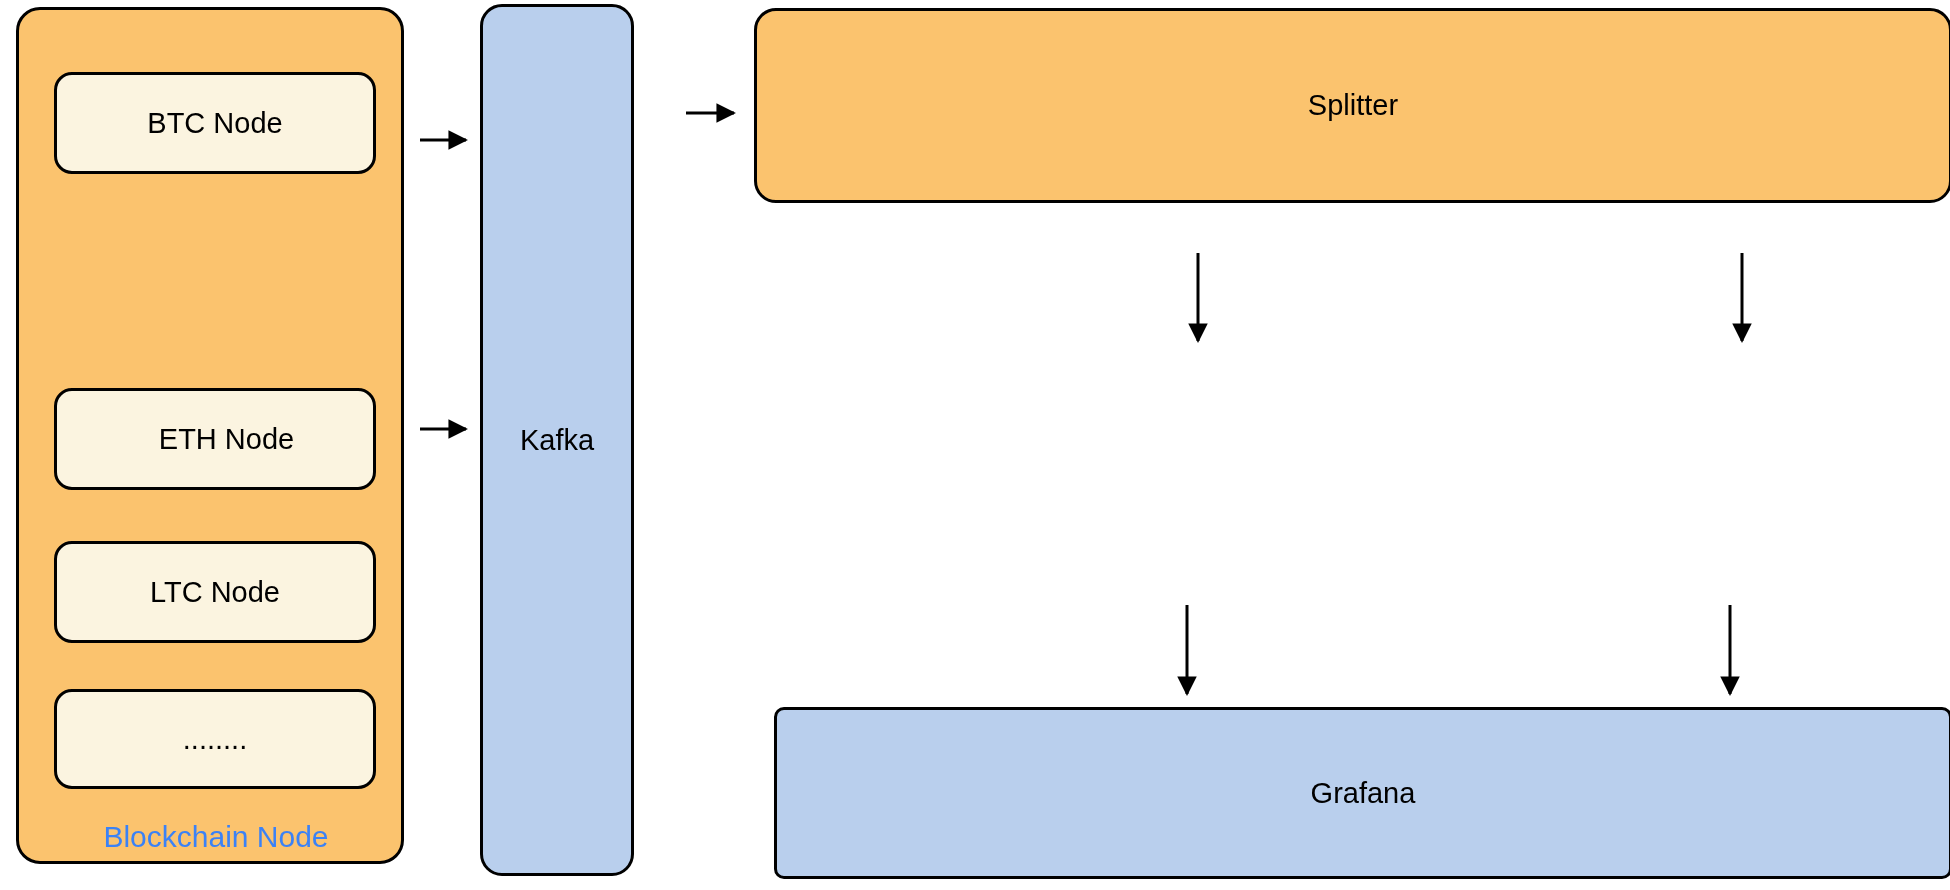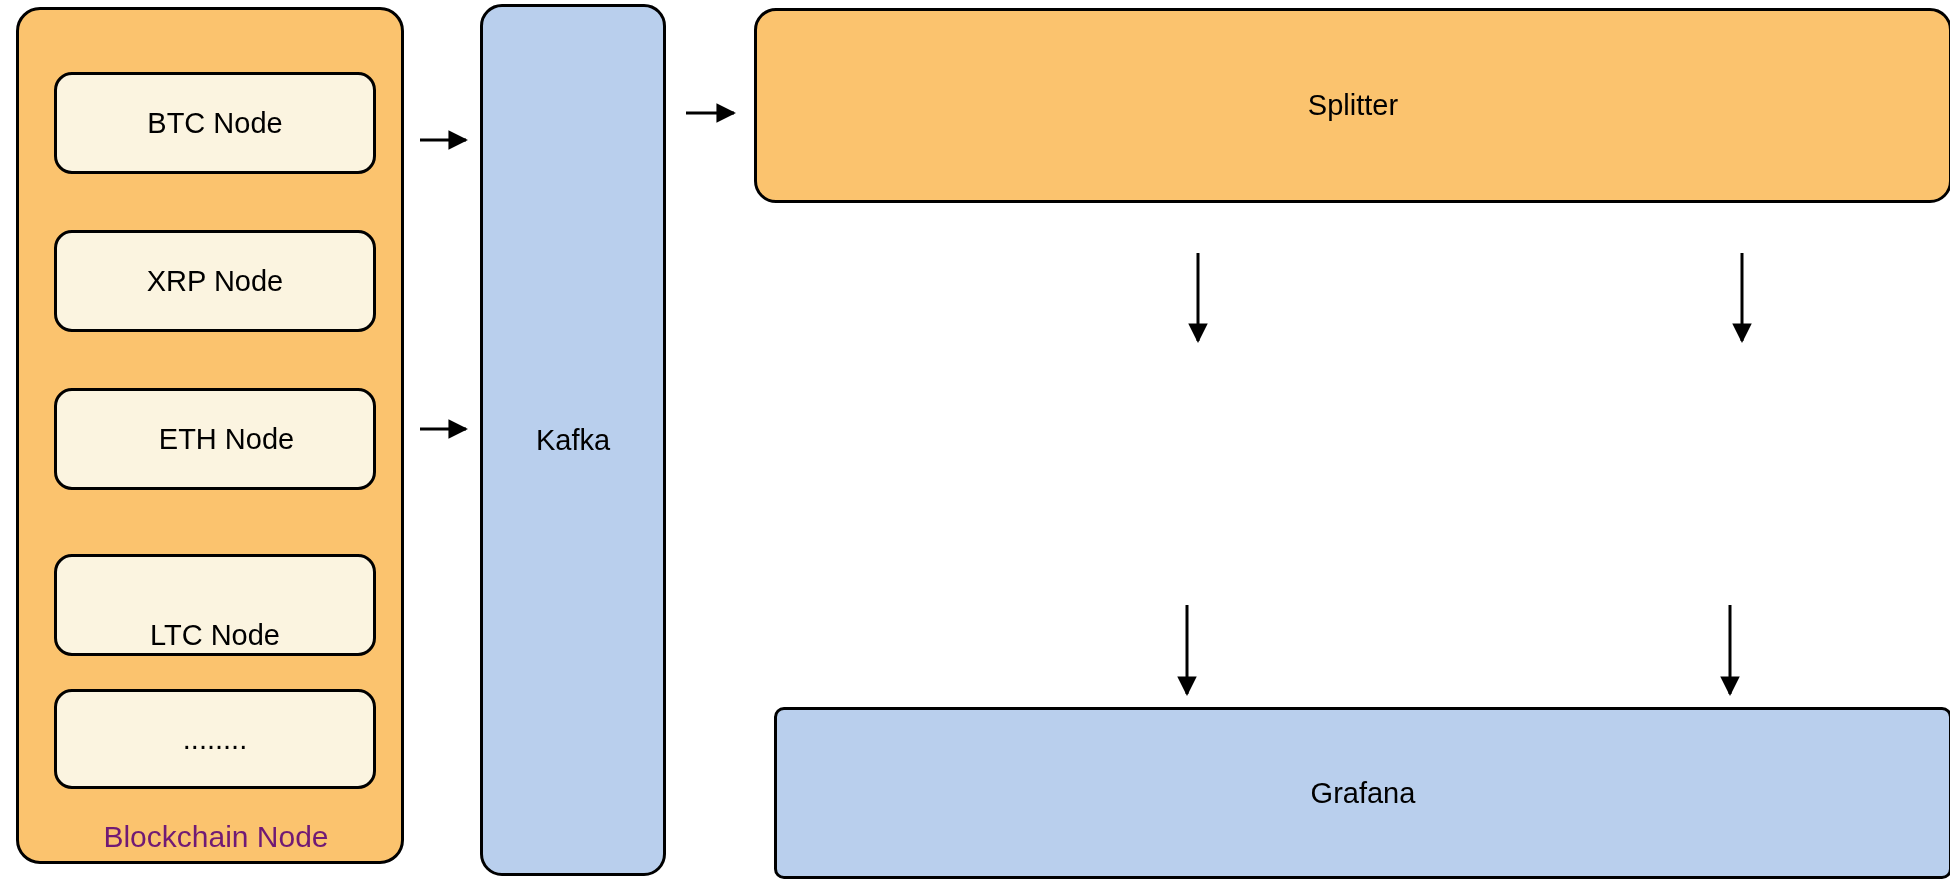--- a/index.html
+++ b/index.html
@@ -41,35 +41,35 @@
     left: 35px;
     width: 322px;
     height: 102px;
     background: #FBF4E0;
     border-radius: 18px;
     border-width: 3px;
   }
   .node-btc  { top: 62px;  }
   .node-xrp  { top: 220px; }
   .node-eth  { top: 378px; padding-left: 23px; }
-  .node-ltc  { top: 544px; align-items: flex-end; }
+  .node-ltc  { top: 531px; }
   .node-dots { top: 679px; height: 100px; }
   .group-label {
     position: absolute;
     left: 8px;
     top: 820px;
     width: 400px;
     text-align: center;
     font-size: 30px;
-    color: #701a75;
+    color: #3b82f6;
   }
   .kafka-box {
     left: 472px;
     top: 4px;
-    width: 186px;
+    width: 154px;
     height: 872px;
     background: #B9CFED;
     border-radius: 22px;
   }
   .splitter-box {
     left: 746px;
     top: 8px;
     width: 1198px;
     height: 195px;
     background: #FBC36E;
@@ -106,23 +106,20 @@
 </style>
 </head>
 <body>
 
 <div id="stage">
 
   <div class="shape group-container">
     <div class="shape node-box node-btc">
       <span>BTC Node</span>
     </div>
-    <div class="shape node-box node-xrp">
-      <span>XRP Node</span>
-    </div>
     <div class="shape node-box node-eth">
       <span>ETH Node</span>
     </div>
     <div class="shape node-box node-ltc">
       <span>LTC Node</span>
     </div>
     <div class="shape node-box node-dots">
       <span>........</span>
     </div>
   </div>

